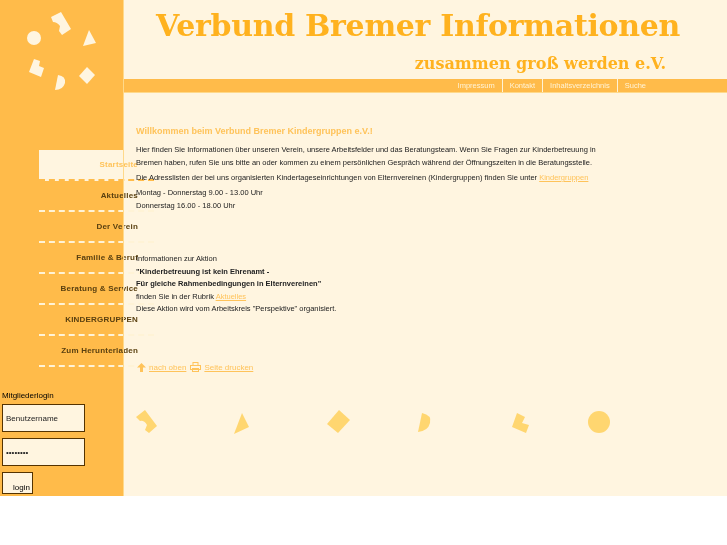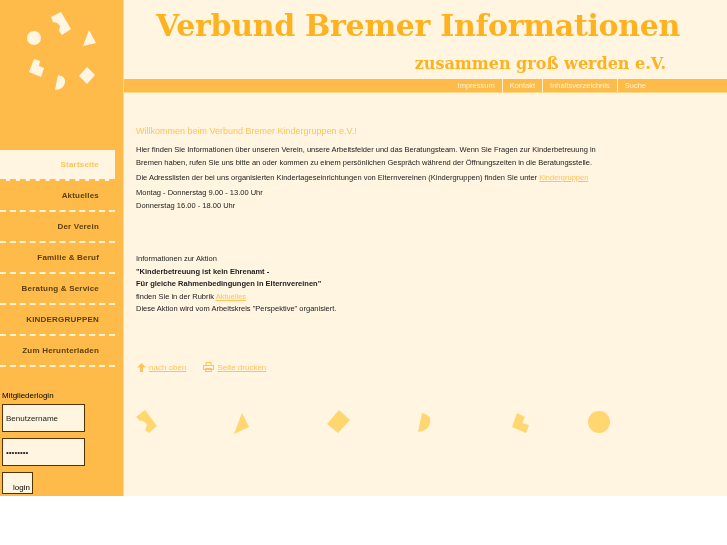--- a/index.html
+++ b/index.html
@@ -1,42 +1,42 @@
 <!DOCTYPE html>
 <html><head>
   <meta charset="utf-8">
   <style>
     html, body { margin:0; padding:0; background:#ffffff; }
     body { width:727px; height:545px; position:relative; overflow:hidden; font-family:"Liberation Sans", sans-serif; }
     #page { position:absolute; left:0; top:0; width:727px; height:496px; background:#fff5e0; }
     #sidebar { position:absolute; left:0; top:0; width:123px; height:496px; background:#ffbb4a; }
     #sep { position:absolute; left:123px; top:0; width:1px; height:496px; background:#ffd98a; }
     #logo { position:absolute; left:0; top:0; width:123px; height:148px; }
-    #nav { position:absolute; left:0; top:150px; width:115px; }
+    #nav { position:absolute; left:0; top:150px; width:115px;padding-left:39px; }
     .nav-item { height:29px; display:flex; align-items:center; justify-content:flex-end; padding-right:16px;
       font-size:8px; font-weight:bold; color:#5a4010; border-bottom:2px dashed #fff3d6; box-sizing:content-box; cursor:pointer; letter-spacing:0.2px; }
     .nav-item.active { background:#fff5e0; color:#ffc35a; border-bottom:2px dashed #ffbb4a; }
     #login { position:absolute; left:2px; top:391px; width:118px; }
     #login-title { font-size:8px; font-weight:normal; color:#000; margin-bottom:4px; }
     .login-input { display:block; width:83px; height:28px; box-sizing:border-box; background:#fff5e0; border:1px solid #553300; font-family:"Liberation Sans", sans-serif; font-size:8px; color:#222; padding:1px 3px; margin-bottom:6px; }
     #login-btn { display:block; width:31px; height:19px; font-family:"Liberation Sans", sans-serif; font-size:8px; background:#fff5e0; border:1px solid #553300; padding:10px; cursor:pointer; }
     #site-title { position:absolute; left:156px; top:8px; font-family:"DejaVu Serif", serif; font-weight:bold; font-size:30px; color:#ffb21f; white-space:nowrap; letter-spacing:-0.3px; }
     #tagline { position:absolute; right:61px; top:54px; font-family:"DejaVu Serif", serif; font-weight:bold; font-size:16px; color:#ffb21f; white-space:nowrap;text-align:right; }
     #topbar { position:absolute; left:124px; top:79px; width:603px; height:13px; background:#ffbb4a; border-bottom:1px solid #ffd98a; }
     #topnav { position:absolute; right:74px; top:0; height:13px; display:flex; }
     .topnav-item { font-size:7.5px; color:#fff3d6; padding:0 7px; line-height:13px; border-left:1px solid #fff3d6; cursor:pointer; }
     .topnav-item:first-child { border-left:none; }
     #content { position:absolute; left:136px; top:125px; width:580px; font-size:7.5px; color:#222; line-height:13px; }
     #content p { margin:0; }
-    #welcome { font-size:9px; font-weight:normal; color:#ffc35a; margin-bottom:5px !important; }
+    #welcome { font-size:9px; font-weight:bold; color:#ffc35a; margin-bottom:5px !important; }
     .link { color:#ffc35a; text-decoration:underline; cursor:pointer; }
     .gap3 { margin-top:2px !important; }
     #action { position:absolute; left:136px; top:253px; width:500px; font-size:7.5px; color:#222; line-height:12.5px; }
     #action b { font-weight:bold; }
-    #footer-links { position:absolute; left:137px; top:362px; font-size:8px; color:#ffc35a; display:flex; gap:17px; }
+    #footer-links { position:absolute; left:137px; top:362px; font-size:8px; color:#ffc35a; display:flex; gap:4px; }
     #footer-links span.l { text-decoration:underline; cursor:pointer; display:flex; align-items:center; gap:3px; }
     #shapes { position:absolute; left:130px; top:400px; width:500px; height:45px; }
   </style>
 </head>
 <body>
 
 <div id="page">
   <div id="sidebar">
     <svg id="logo" viewBox="0 0 123 148" width="123" height="148">
       <g fill="#fff5e0">

